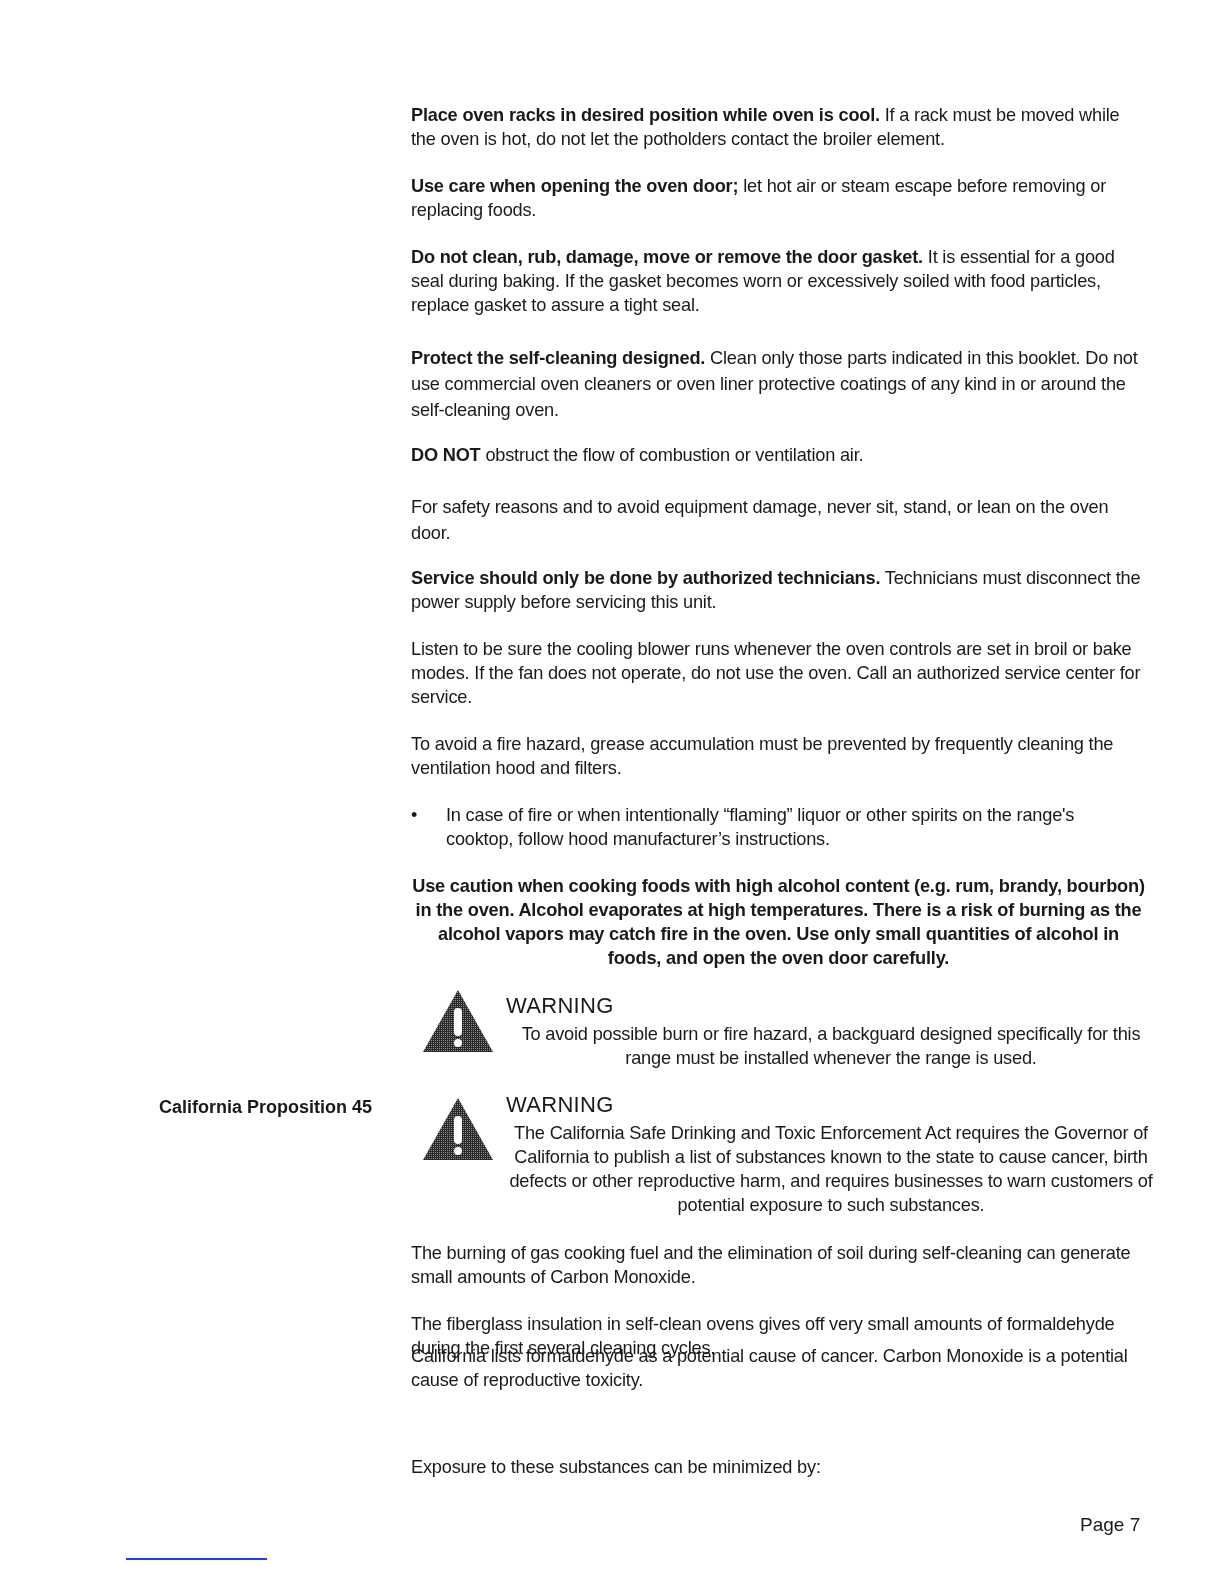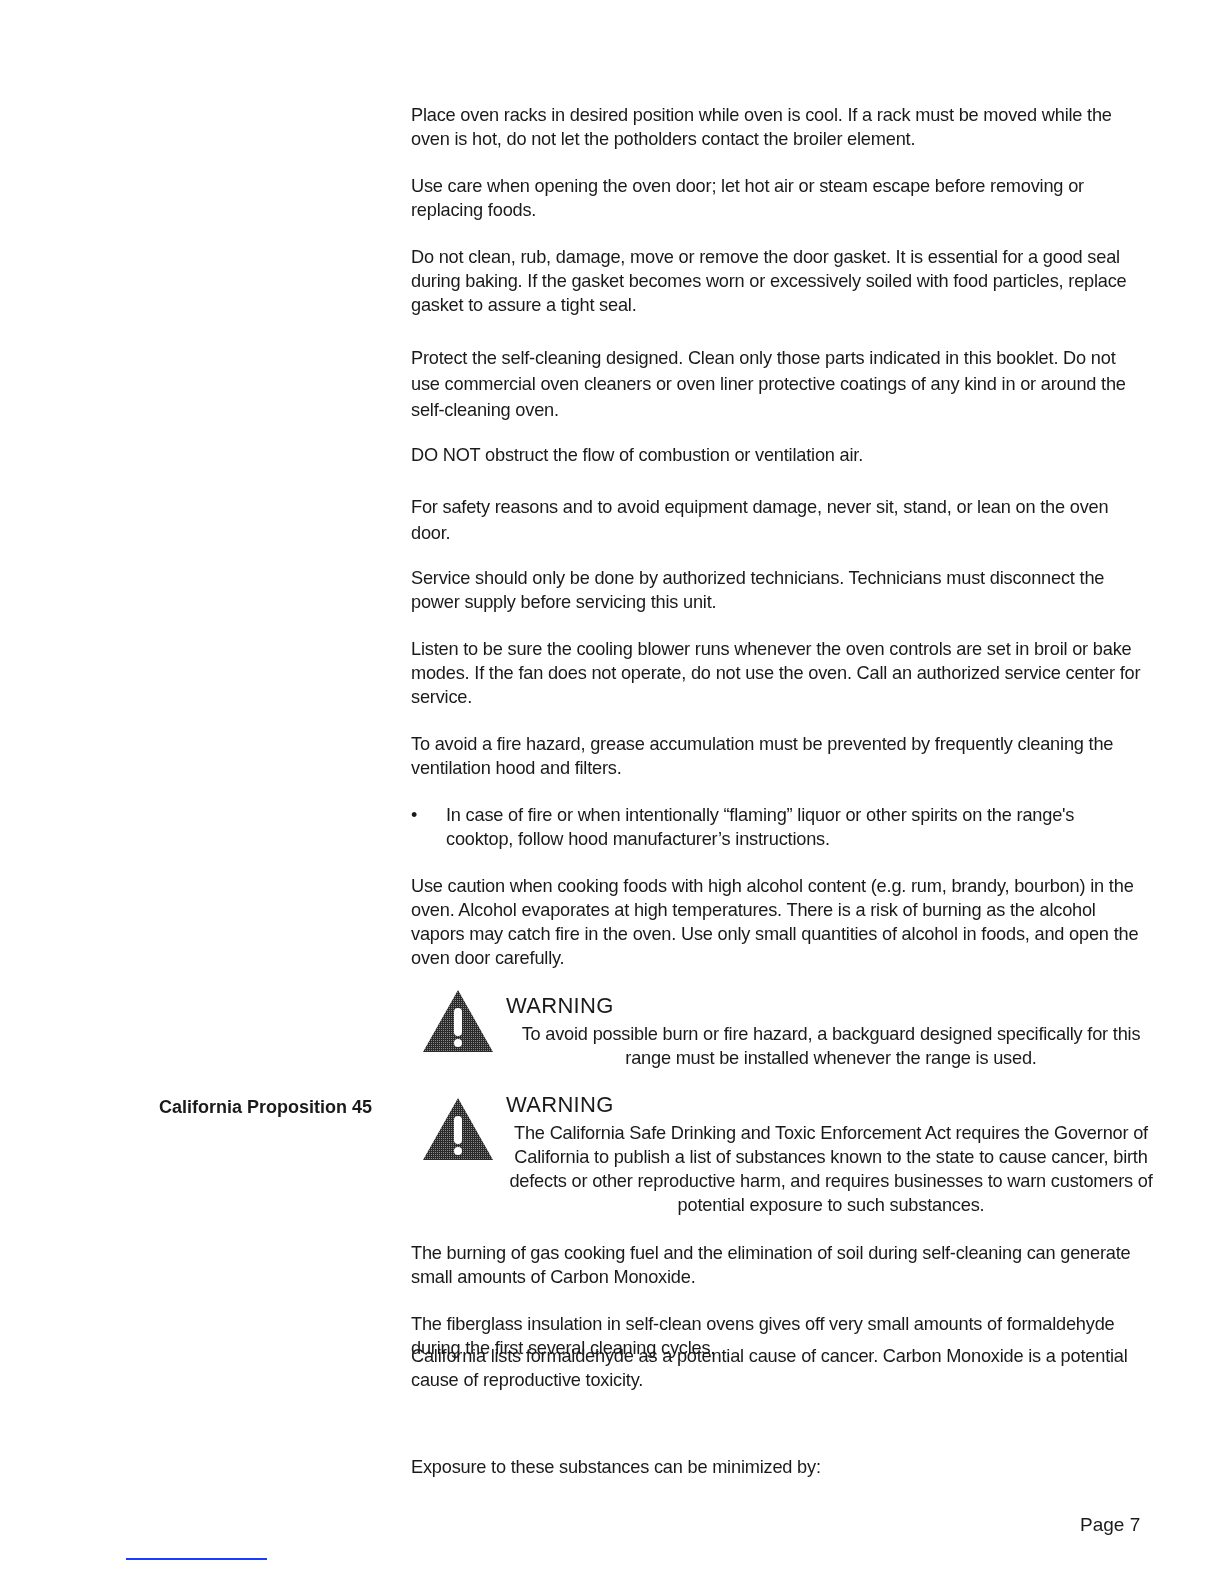--- a/index.html
+++ b/index.html
@@ -1,19 +1,19 @@
 <!DOCTYPE html>
 <html><head>
 <meta charset="utf-8">
 <style>
   html, body { margin: 0; padding: 0; background: #ffffff; }
   body { width: 1224px; height: 1584px; position: relative; overflow: hidden;
          font-family: "Liberation Sans", sans-serif; color: #1a1a1a; }
   .p { position: absolute; left: 411px; width: 735px; font-size: 18.2px; line-height: 24px; margin: 0; letter-spacing: -0.2px; }
-  .b { font-weight: normal; }
+  .b { font-weight: bold; text-align: center; }
   .bullet-dot { position: absolute; left: 411px; font-size: 18px; line-height: 24px; }
   .bullet-text { position: absolute; left: 446px; width: 700px; font-size: 18.2px; line-height: 24px; font-weight: normal; letter-spacing: -0.2px; }
   .warn-icon { position: absolute; left: 421px; width: 74px; height: 66px; }
   .warn-title { position: absolute; left: 506px; font-size: 22px; font-weight: normal; line-height: 26px; letter-spacing: 0.3px; }
   .warn-body { position: absolute; left: 506px; width: 650px; font-size: 18.2px; line-height: 24px; letter-spacing: -0.2px; text-align: center; }
   .side-heading { position: absolute; left: 159px; top: 1095px; font-size: 18px; font-weight: bold; line-height: 24px; }
   .page-num { position: absolute; left: 1080px; top: 1513px; font-size: 19px; line-height: 24px; }
   .blue-line { position: absolute; left: 126px; top: 1558px; width: 141px; height: 2px; background: #1a3cff; }
 </style>
 </head>

